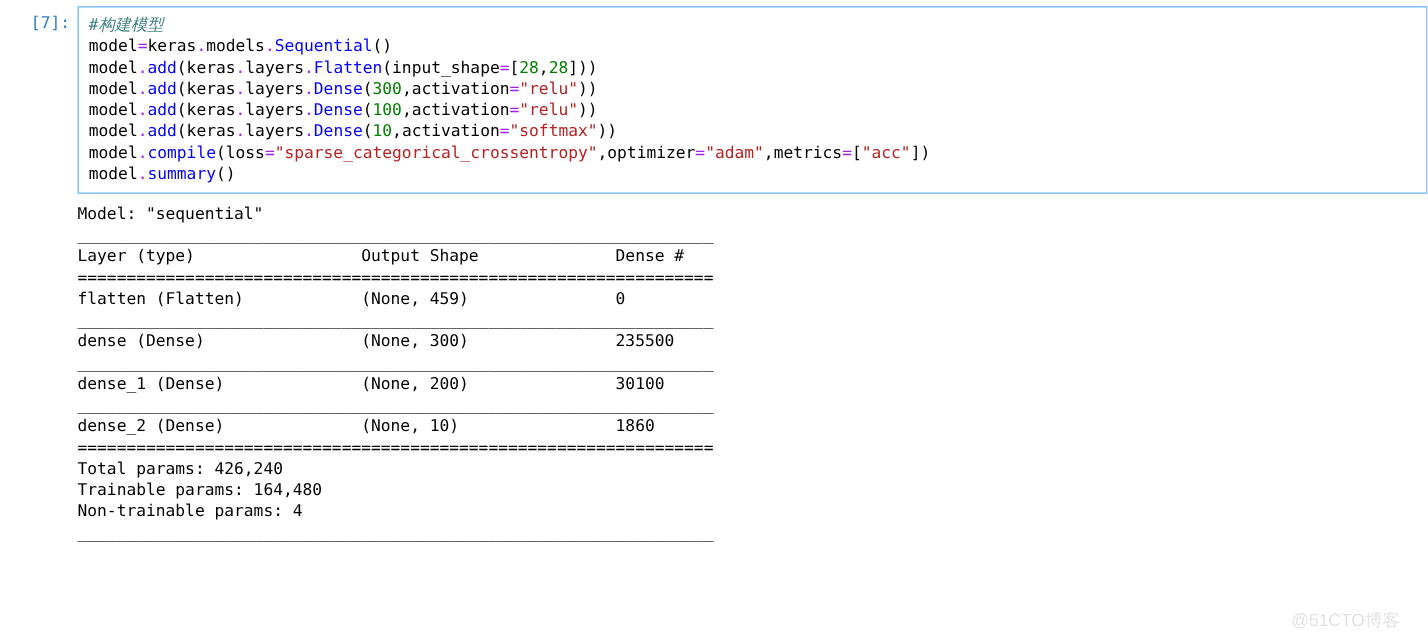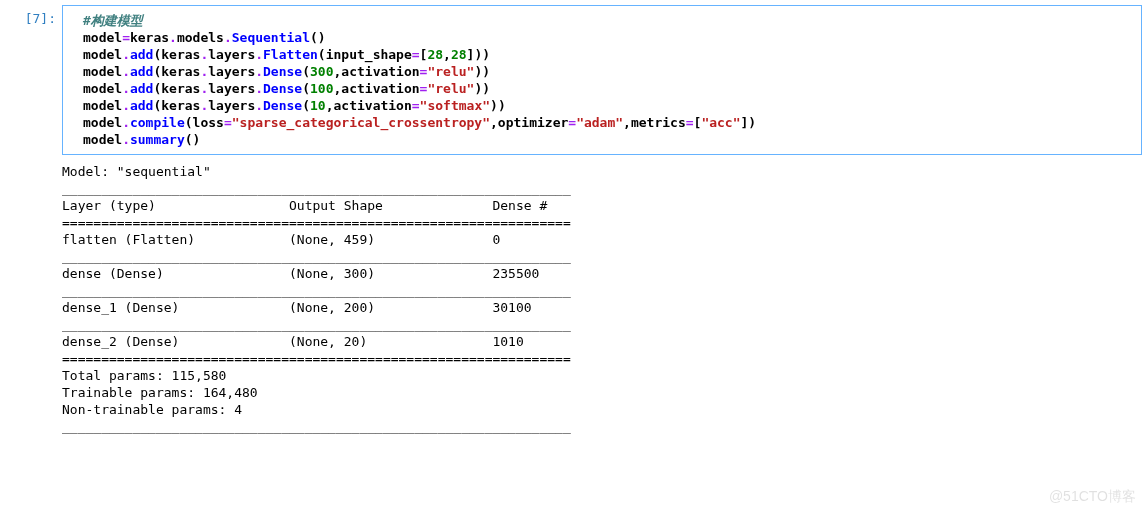--- a/index.html
+++ b/index.html
@@ -25,45 +25,44 @@
     font-size: 13px;
     color: #307fc1;
     padding-top: 6px;
     padding-right: 6px;
     flex-shrink: 0;
   }
   .input-area {
     flex: 1;
     border: 1px solid #66b3ff;
     background: #fff;
-    padding: 6px 20px;
+    padding: 6px 8px;
     font-family: "Menlo", "Consolas", "DejaVu Sans Mono", monospace;
     font-size: 13px;
     line-height: 17px;
     white-space: pre;
-    font-weight: bold;
   }
   .c-comment { color: #408080; font-style: italic; }
   .c-ident   { color: #000; }
   .c-op      { color: #a020f0; }
   .c-call    { color: #0000ff; }
   .c-num     { color: #008000; }
   .c-str     { color: #ba2121; }
   .output-area {
     margin-left: 62px;
     padding: 8px 8px 0 0;
     font-family: "Menlo", "Consolas", "DejaVu Sans Mono", monospace;
     font-size: 13px;
     line-height: 17px;
     white-space: pre;
     color: #000;
   }
   .watermark {
     position: absolute;
-    right: 6px;
+    right: 22px;
     bottom: 6px;
     font-size: 14px;
     color: rgba(0,0,0,0.12);
     font-family: Arial, sans-serif;
   }
 </style>
 </head>
 <body>
 
 <div class="cell">
@@ -81,20 +80,20 @@
 <div class="output-area"><span>Model: "sequential"</span>
 <span>_________________________________________________________________</span>
 <span>Layer (type)                 Output Shape              Dense #   </span>
 <span>=================================================================</span>
 <span>flatten (Flatten)            (None, 459)               0         </span>
 <span>_________________________________________________________________</span>
 <span>dense (Dense)                (None, 300)               235500    </span>
 <span>_________________________________________________________________</span>
 <span>dense_1 (Dense)              (None, 200)               30100     </span>
 <span>_________________________________________________________________</span>
-<span>dense_2 (Dense)              (None, 20)                1010      </span>
+<span>dense_2 (Dense)              (None, 10)                1860      </span>
 <span>=================================================================</span>
-<span>Total params: 115,580</span>
+<span>Total params: 426,240</span>
 <span>Trainable params: 164,480</span>
 <span>Non-trainable params: 4</span>
 <span>_________________________________________________________________</span></div>
 
 <div class="watermark">@51CTO博客</div>
 
 </body></html>

